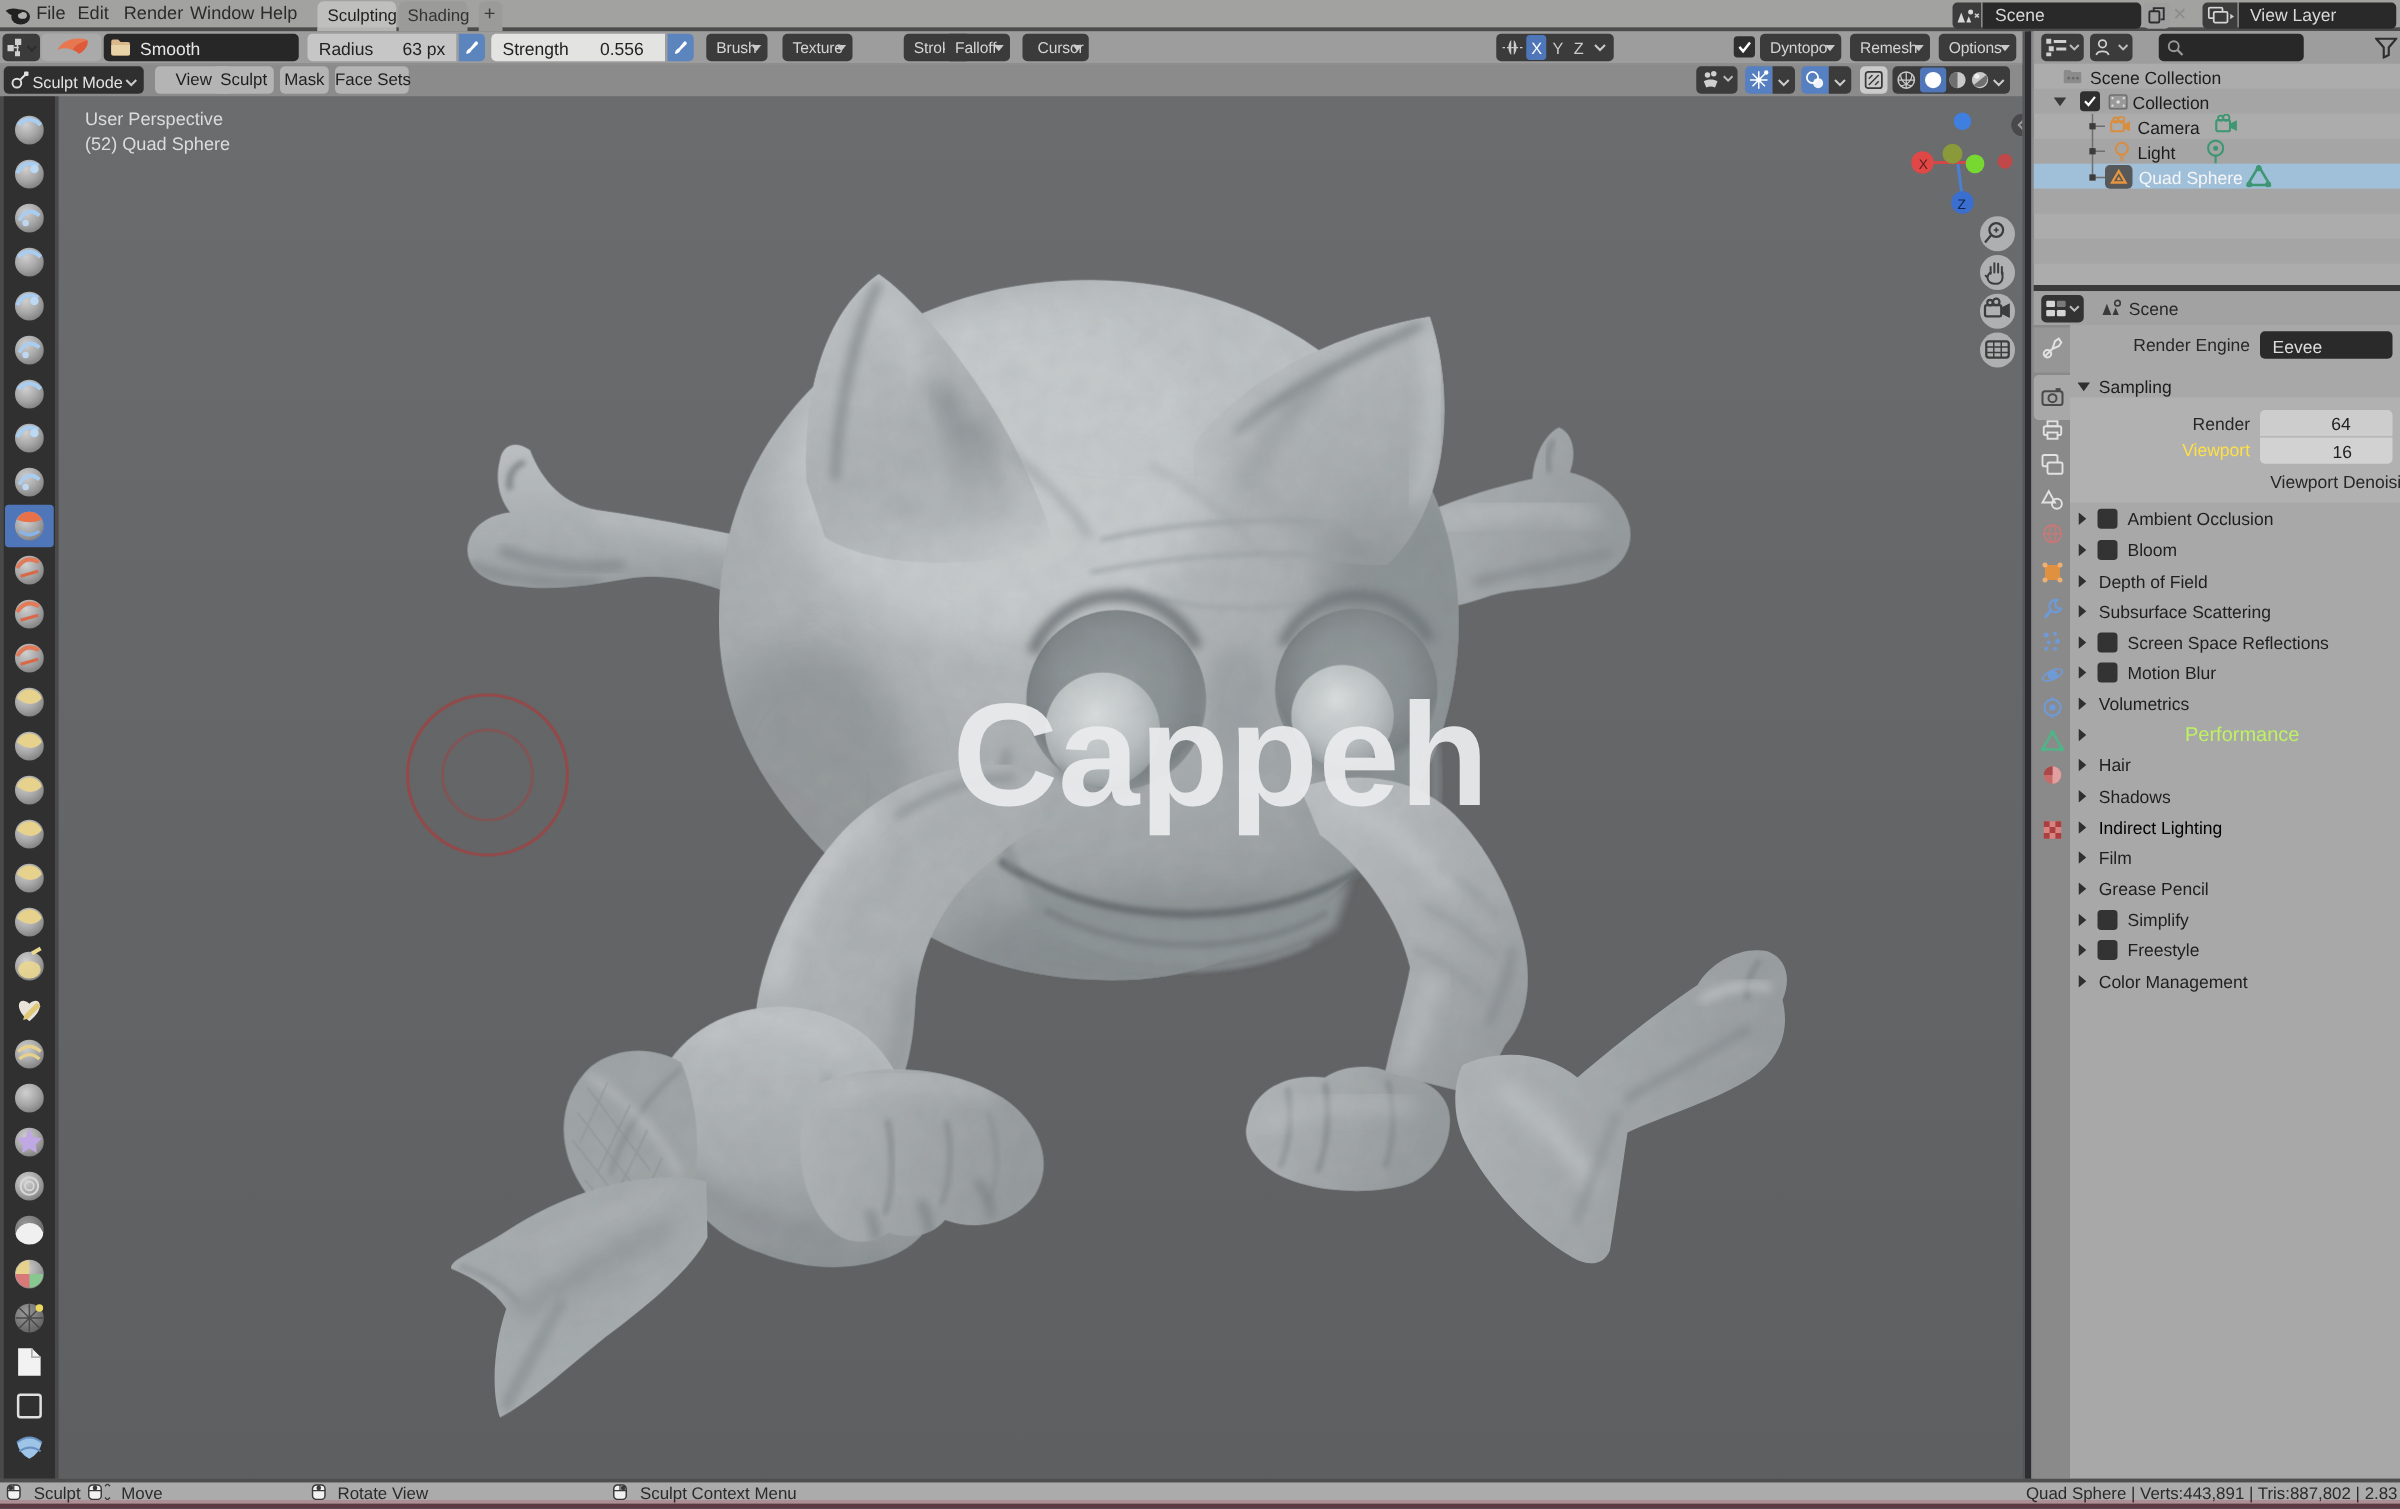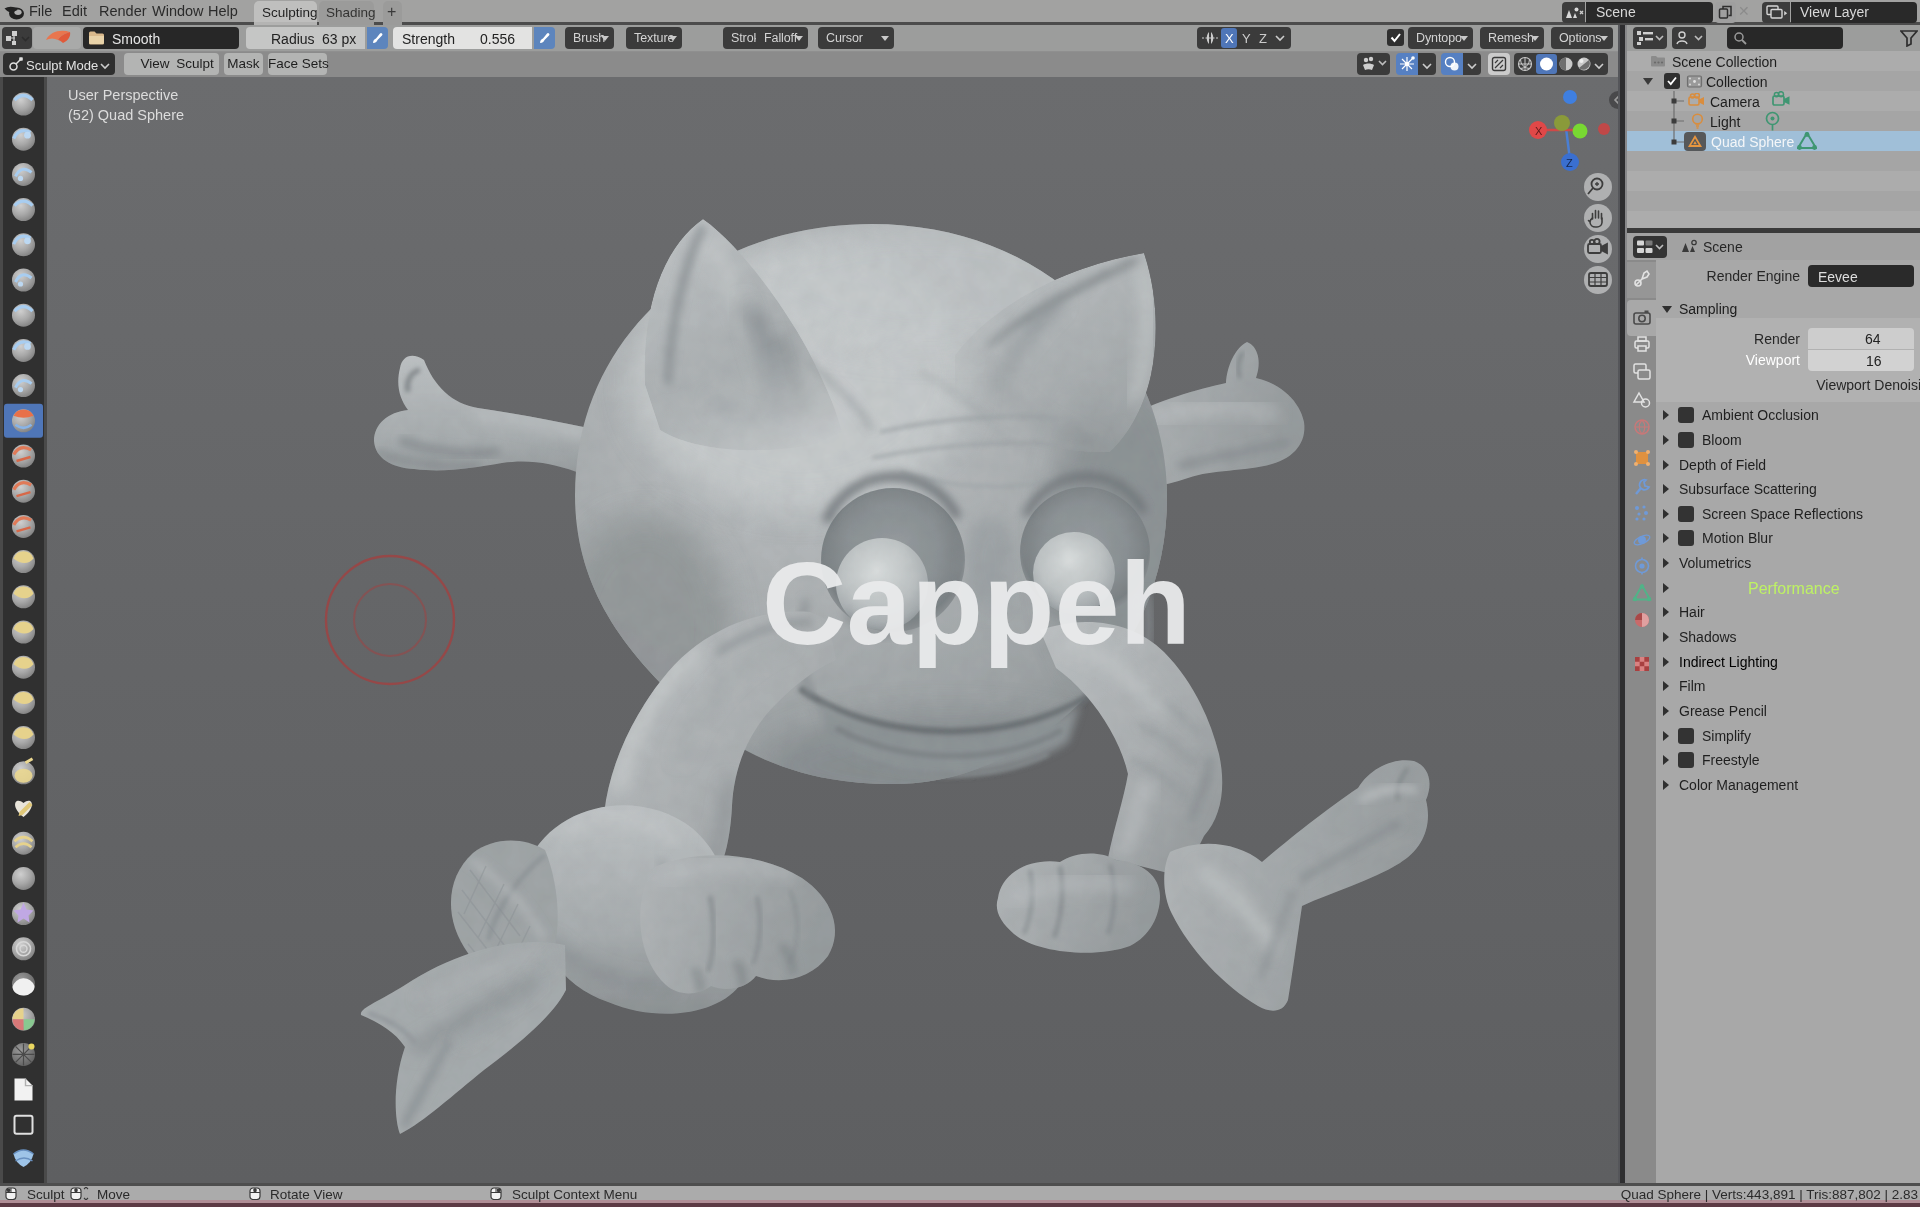--- a/index.html
+++ b/index.html
@@ -366,38 +366,38 @@
   <path d="M2,12 C6,4 16,1 26,4 C20,6 16,8 14,12 C10,10 6,10 2,12 Z" fill="#e8764f"></path>
   <path d="M14,12 C16,8 20,6 26,4 C27,8 24,13 19,15 C17,13 15,12 14,12 Z" fill="#e05a3a"></path>
 </svg>
 <div class="abs" style="left:83px;top:27px;width:156px;height:22px;background:#272727;border-radius:4px;"></div>
 <svg class="abs" style="left:88px;top:30px;" width="17" height="16" viewBox="0 0 17 16">
   <path d="M1,3 a1.5,1.5 0 0 1 1.5,-1.5 h4 l2,2 h6 a1.5,1.5 0 0 1 1.5,1.5 v8 a1.5,1.5 0 0 1 -1.5,1.5 h-12 a1.5,1.5 0 0 1 -1.5,-1.5 Z" fill="#d9b98c"></path>
   <path d="M1,6 h15 v6.5 a1.5,1.5 0 0 1 -1.5,1.5 h-12 a1.5,1.5 0 0 1 -1.5,-1.5 Z" fill="#e8d2a8"></path>
 </svg>
 <div class="abs txt" style="left:112px;top:31px;font-size:14px;color:#e6e6e6;">Smooth</div>
 <div class="abs" style="left:246px;top:27px;width:119px;height:22px;background:#c5c6c5;border-radius:4px 0 0 4px;"></div>
-<div class="abs txt" style="left:271px;top:31px;font-size:14px;color:#222;">Radius</div>
+<div class="abs txt" style="left:255px;top:31px;font-size:14px;color:#222;">Radius</div>
 <div class="abs txt" style="left:322px;top:31px;font-size:14px;color:#222;">63 px</div>
 <div class="abs" style="left:367px;top:27px;width:21px;height:22px;background:#5d85bd;border-radius:0 4px 4px 0;"></div>
 <svg class="abs" style="left:371px;top:31px;" width="14" height="14" viewBox="0 0 14 14">
   <path d="M2,12 C2,9 4,8 5,7.5 L9,2.5 a1.4,1.4 0 0 1 2,2 L6.5,9 C6,10 5,12 2,12 Z" fill="#fff"></path>
 </svg>
 <div class="abs" style="left:393px;top:27px;width:139px;height:22px;background:#e3e3e2;border-radius:4px 0 0 4px;"></div>
 <div class="abs txt" style="left:402px;top:31px;font-size:14px;color:#222;">Strength</div>
 <div class="abs txt" style="left:480px;top:31px;font-size:14px;color:#222;">0.556</div>
 <div class="abs" style="left:534px;top:27px;width:21px;height:22px;background:#5d85bd;border-radius:0 4px 4px 0;"></div>
 <svg class="abs" style="left:538px;top:31px;" width="14" height="14" viewBox="0 0 14 14">
   <path d="M2,12 C2,9 4,8 5,7.5 L9,2.5 a1.4,1.4 0 0 1 2,2 L6.5,9 C6,10 5,12 2,12 Z" fill="#fff"></path>
 </svg>
 <div class="abs ddk txt" style="left:565px;top:27px;width:49px;">Brush</div>
 <div class="abs ddk txt" style="left:626px;top:27px;width:56px;">Texture</div>
 <div class="abs ddk txt" style="left:692px;top:27px;width:54px;margin-left:31px;">Stroke</div>
 <div class="abs ddk txt" style="left:756px;top:27px;width:52px;">Falloff</div>
-<div class="abs ddk txt" style="left:818px;top:27px;width:76px;">Cursor</div>
+<div class="abs ddk txt" style="left:818px;top:27px;width:53px;text-align:center;">Cursor</div>
 
 <div class="abs" style="left:1197px;top:27px;width:94px;height:22px;background:#3b3b3b;border-radius:4px;"></div>
 <svg class="abs" style="left:1201px;top:30px;" width="18" height="16" viewBox="0 0 18 16">
   <path d="M8,2 C5,5 5,11 8,14 L8,2 M10,2 C13,5 13,11 10,14 L10,2" fill="#cccccc"></path>
   <path d="M1,8 h16" stroke="#cccccc" stroke-width="1" stroke-dasharray="2,1.5"></path>
 </svg>
 <div class="abs" style="left:1221px;top:28px;width:16px;height:20px;background:#4f76b8;border-radius:3px;"></div>
 <div class="abs txt" style="left:1225px;top:31px;font-size:13px;color:#fff;">X</div>
 <div class="abs txt" style="left:1242px;top:31px;font-size:13px;color:#cbcbcb;">Y</div>
 <div class="abs txt" style="left:1259px;top:31px;font-size:13px;color:#cbcbcb;">Z</div>
@@ -678,21 +678,21 @@
 <div class="abs" style="left:1808px;top:265px;width:106px;height:22px;background:#2a2a2a;border-radius:4px;"></div>
 <div class="abs txt" style="left:1818px;top:269px;font-size:14px;color:#dedede;">Eevee</div>
 <svg class="abs" style="left:1662px;top:305px;" width="10" height="10" viewBox="0 0 10 10">
     <path d="M0,1 h10 l-5,7 Z" fill="#2f2f2f"></path>
   </svg>
 <div class="abs txt" style="left:1679px;top:301px;font-size:14px;color:#1c1c1c;">Sampling</div>
 <div class="abs" style="left:1656px;top:318px;width:264px;height:84px;background:#b1b1b1;"></div>
 <div class="abs txt" style="left:1660px;top:331px;width:140px;text-align:right;font-size:14px;color:#272727;">Render</div>
 <div class="abs" style="left:1808px;top:328px;width:106px;height:21px;background:#cdcdcd;border-radius:4px 4px 0 0;"></div>
 <div class="abs txt" style="left:1865px;top:331px;font-size:14px;color:#222;">64</div>
-<div class="abs txt" style="left:1660px;top:352px;width:140px;text-align:right;font-size:14px;color:#ffffff;">Viewport</div>
+<div class="abs txt" style="left:1660px;top:352px;width:140px;text-align:right;font-size:14px;color:#fde047;">Viewport</div>
 <div class="abs" style="left:1808px;top:350px;width:106px;height:21px;background:#d2d2d2;border-radius:0 0 4px 4px;"></div>
 <div class="abs txt" style="left:1866px;top:353px;font-size:14px;color:#222;">16</div>
 <div class="abs txt" style="left:1921px;top:377px;font-size:14px;color:#272727;transform:translateX(-100%);">Viewport Denoisi</div>
 <svg class="abs" style="left:1662px;top:410px;" width="8" height="10" viewBox="0 0 8 10">
     <path d="M1,0 l6,5 -6,5 Z" fill="#2f2f2f"></path>
   </svg>
 <div class="abs" style="left:1678px;top:407px;width:16px;height:16px;background:#333;border-radius:3px;"></div>
 <div class="abs txt" style="left:1702px;top:407px;font-size:14px;color:#1f1f1f;">Ambient Occlusion</div>
 <svg class="abs" style="left:1662px;top:435px;" width="8" height="10" viewBox="0 0 8 10">
     <path d="M1,0 l6,5 -6,5 Z" fill="#2f2f2f"></path>

